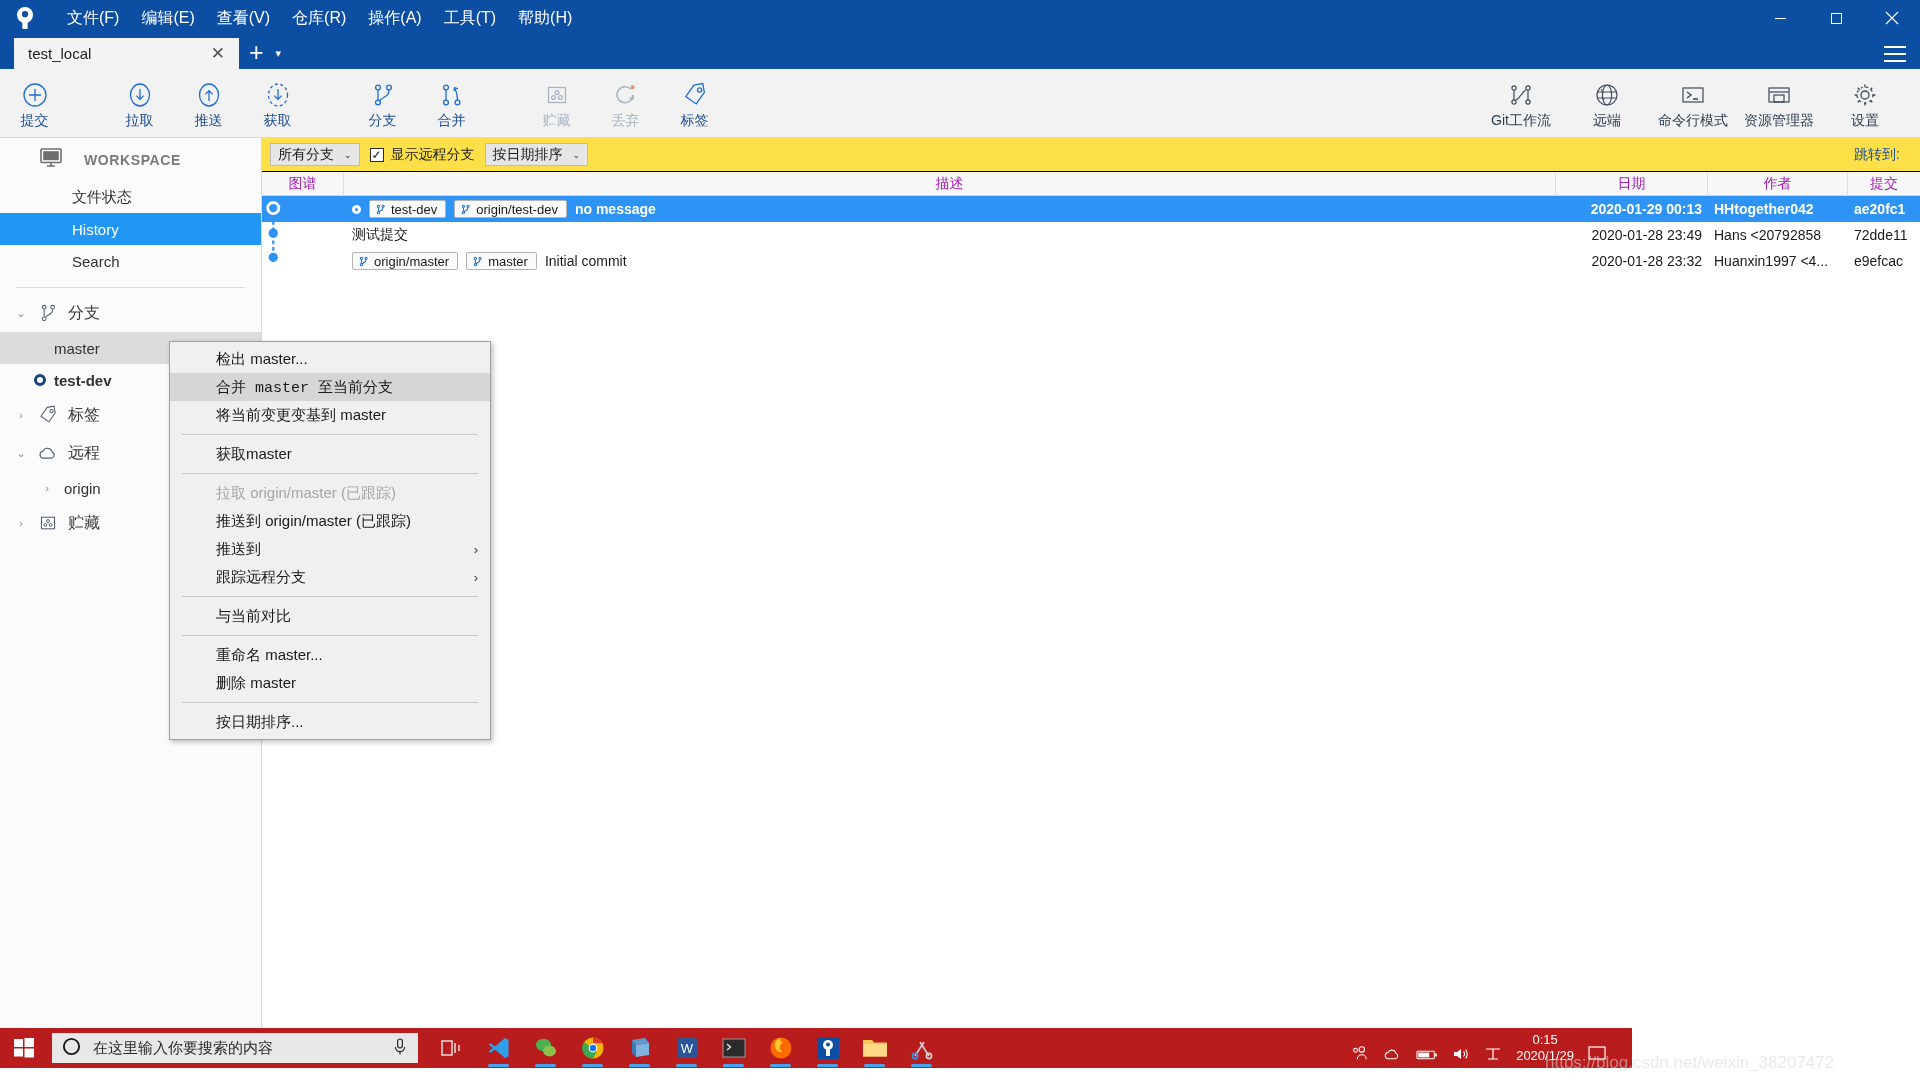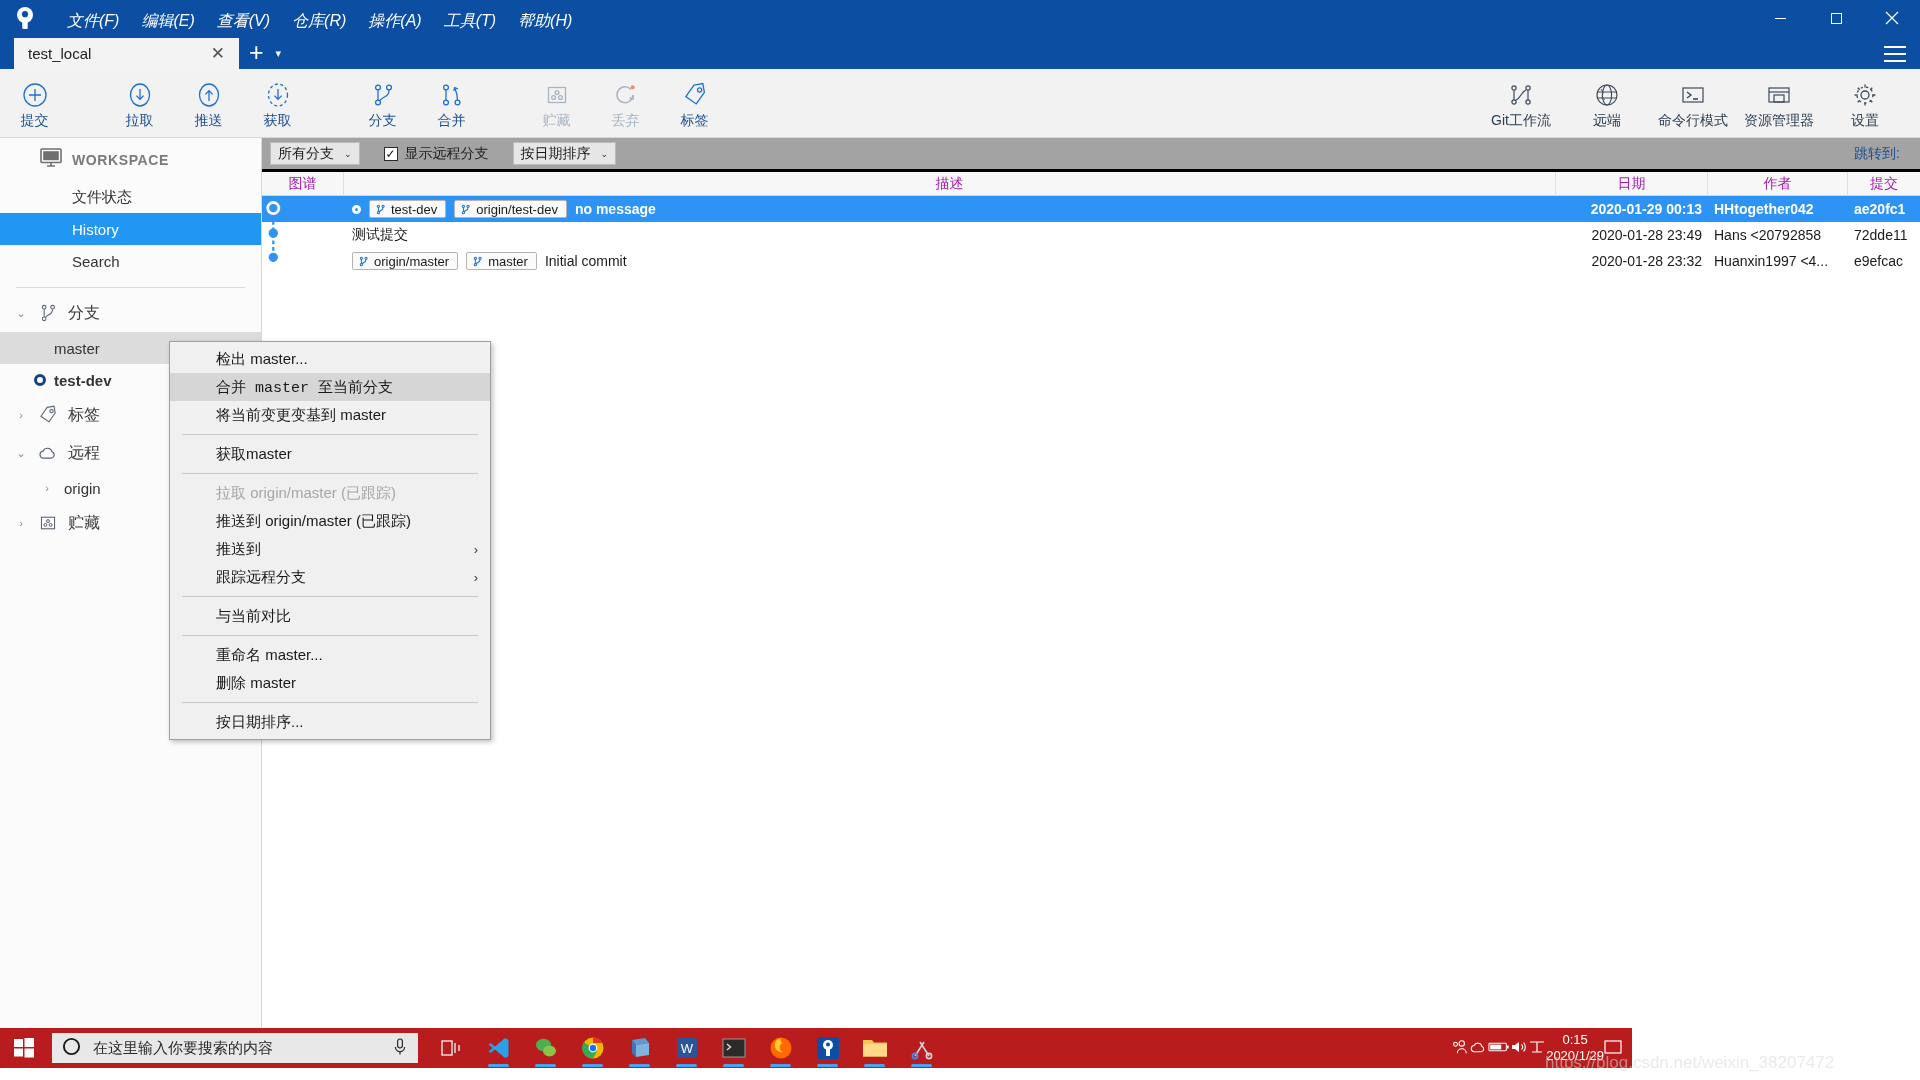--- a/index.html
+++ b/index.html
@@ -14,21 +14,21 @@
   
   .titlebar {
     position: absolute; top: 0; left: 0; width: 1920px; height: 36px;
     background: #0b4ea2;
     display: flex; align-items: center;
   }
   .app-logo {
     width: 34px; height: 36px; display: flex; align-items: center; justify-content: center;
     margin-left: 8px;
   }
-  .menubar { display: flex; align-items: flex-end; margin-left: 14px; height: 36px; font-style: italic; }
+  .menubar { display: flex; align-items: center; margin-left: 14px; height: 36px; }
   .menu-item {
     color: #ffffff; font-size: 16px; padding: 4px 11px; cursor: default;
     white-space: nowrap;
   }
   .wincontrols { position: absolute; right: 0; top: 0; height: 36px; display: flex; }
   .wc {
     width: 56px; height: 36px; display: flex; align-items: center; justify-content: center;
     color: #fff; font-size: 15px;
   }
 
@@ -74,21 +74,21 @@
   .tb-btn.wide { width: 86px; color: #2c3e50; }
   .tb-btn.wide .tb-lbl { white-space: nowrap; }
 
   
   .sidebar {
     position: absolute; top: 138px; left: 0; width: 262px; height: 918px;
     background: #fbfbfb; border-right: 1px solid #d8d8d8;
     font-size: 15px; color: #333;
   }
   .sb-header {
-    display: flex; align-items: center; gap: 10px;
+    display: flex; align-items: center; gap: 22px;
     padding: 10px 0 10px 40px; color: #7a7a7a; font-size: 14px;
     letter-spacing: .6px; font-weight: bold;
   }
   .sb-row {
     height: 32px; display: flex; align-items: center; padding-left: 72px;
     color: #333; cursor: default;
   }
   .sb-row.active { background: #2196f3; color: #ffffff; }
   .sb-divider { height: 1px; background: #dcdcdc; margin: 10px 16px 6px 16px; }
   .sb-section {
@@ -108,22 +108,22 @@
     color: #333; cursor: default;
   }
   .dot-marker { width: 12px; height: 12px; border: 3px solid #14427e; border-radius: 50%; }
 
   
   .main {
     position: absolute; top: 138px; left: 262px; width: 1658px; height: 918px;
     background: #ffffff;
   }
   .filterbar {
-    height: 34px; background: #a3a3a3; border-bottom: 3px solid #000000;
-    display: flex; align-items: center; padding: 0 8px; gap: 24px;
+    height: 34px; background: #fde047; border-bottom: 1px solid #000000;
+    display: flex; align-items: center; padding: 0 8px; gap: 10px;
     font-size: 14px; color: #222;
   }
   .combo {
     height: 23px; background: #e6e6e6; border: 1px solid #bcbcbc;
     display: flex; align-items: center; gap: 10px; padding: 0 7px;
     font-size: 14px; color: #1a1a1a;
   }
   .combo .caret { font-size: 9px; color: #333; }
   .chk { display: flex; align-items: center; gap: 7px; font-size: 14px; }
   .chk-box {
@@ -199,22 +199,22 @@
   .task-icons { display: flex; align-items: center; gap: 0px; margin-left: 10px; }
   .task-ico {
     width: 47px; height: 40px; display: flex; align-items: center; justify-content: center;
     position: relative;
   }
   .task-ico.running::after {
     content: ""; position: absolute; bottom: 1px; left: 13px; width: 21px; height: 3px;
     background: #4aa3f0; border-radius: 2px;
   }
   .tray {
-    margin-left: auto; display: flex; align-items: center; 
-    color: #ffffff; font-size: 12px; padding-right: 10px;
+    margin-left: auto; display: flex; align-items: flex-end; gap: 14px;
+    color: #ffffff; font-size: 12px; padding-right: 26px;
   }
   .clock { display: flex; flex-direction: column; align-items: center; line-height: 1.25;
            color: #fff; font-size: 13px; }
   .watermark {
     position: absolute; left: 1545px; top: 1053px; width: 420px;
     color: rgba(215,215,215,.55); font-size: 17px; white-space: nowrap;
     pointer-events: none;
   }
   .tb-lbl { line-height: 1; }
 </style>

